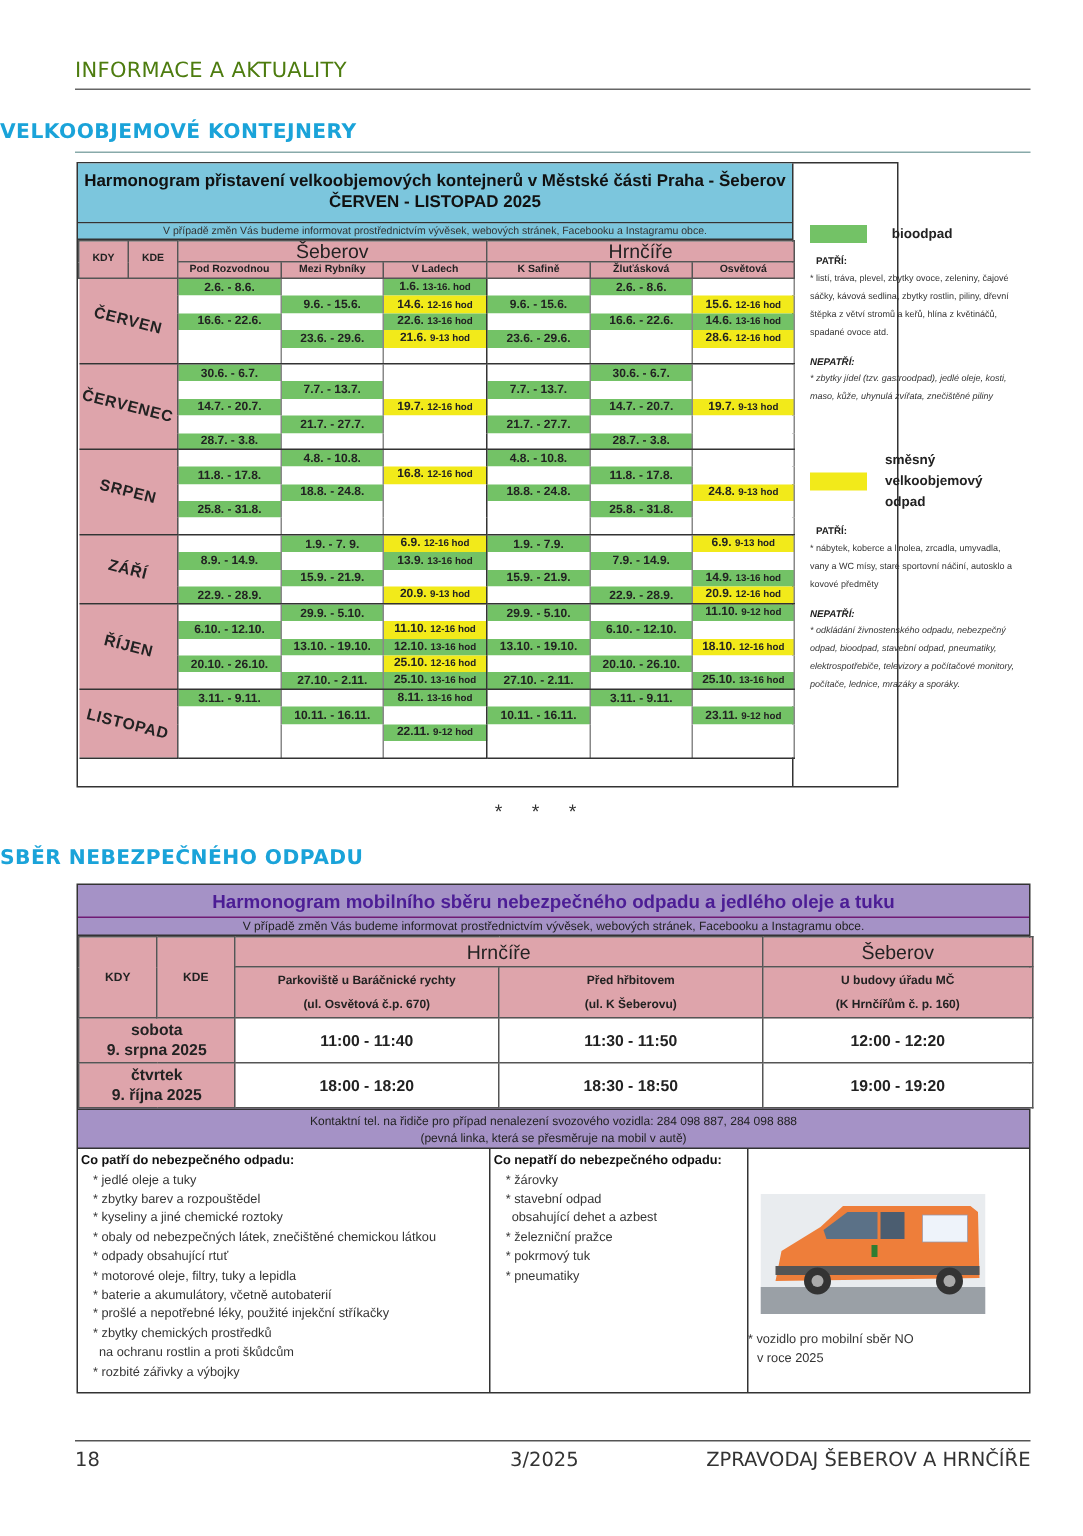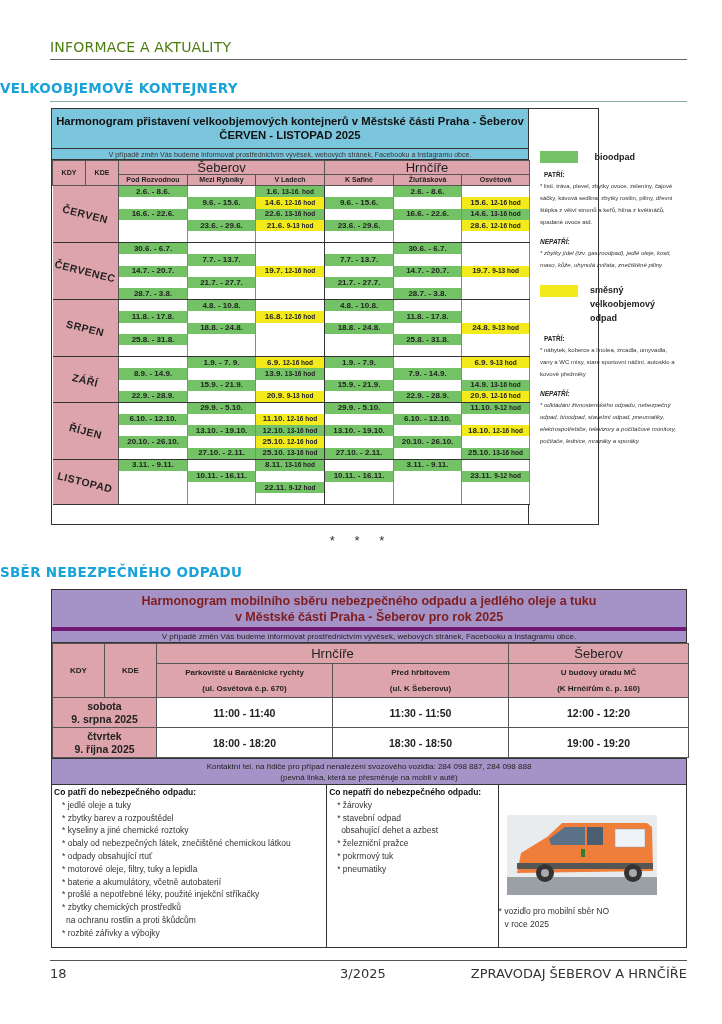--- a/index.html
+++ b/index.html
@@ -37,21 +37,21 @@
   .leg-title { font-size: 9px; font-weight: bold; vertical-align: middle; }
   .leg-lbl { font-size: 6.5px; font-weight: bold; margin-top: 6px; padding-left: 4px; }
   .leg-lbl.it { font-style: italic; padding-left: 0; }
   .leg-txt { font-size: 6px; line-height: 12px; color: #333; margin-top: 2px; }
   .leg-txt.it { font-style: italic; }
 
   .stars { position: absolute; left: 0; width: 722px; top: 533px; text-align: center; font-size: 13px; letter-spacing: 8px; color: #333; }
 
   
   .haz { position: absolute; left: 51px; top: 589px; width: 636px; border: 1.5px solid #333; }
-  .haz-title { background: #a592c6; text-align: center; font-weight: bold; font-size: 12.5px; line-height: 16px; padding: 3px 0 2px; border-bottom: 4px solid #701a75; color: #7f1d1d; }
+  .haz-title { background: #a592c6; text-align: center; font-weight: bold; font-size: 12.5px; line-height: 16px; padding: 3px 0 2px; border-bottom: 1px solid #701a75; color: #4c1d95; }
   .haz-sub { background: #a592c6; text-align: center; font-size: 8px; line-height: 11px; border-bottom: 1px solid #333; color: #222; }
   table.ht { width: 100%; border-collapse: collapse; table-layout: fixed; }
   table.ht td { border: 1px solid #555; text-align: center; font-size: 9px; padding: 0; }
   .pink { background: #dea4ab; }
   .ht .place { font-size: 13px; height: 20px; }
   .ht .lbl { font-weight: bold; font-size: 8px; height: 17px; }
   .ht .time { font-weight: bold; font-size: 10.5px; height: 30px; background: #fff; }
   .ht .when { font-weight: bold; font-size: 10.5px; line-height: 13px; }
   .haz-contact { background: #a592c6; text-align: center; font-size: 8px; line-height: 11px; padding: 2px 0 1px; border-top: 1.5px solid #333; border-bottom: 1.5px solid #333; color: #222; }
   .lists { display: flex; height: 162px; }
@@ -350,39 +350,38 @@
 
   <div class="legend">
     <div>
       <span class="swatch" id="sw-bio" style="background: rgb(115, 194, 102);"></span>
       <span class="leg-title">bioodpad</span>
     </div>
     <div class="leg-lbl">PATŘÍ:</div>
     <div class="leg-txt">* listí, tráva, plevel, zbytky ovoce, zeleniny, čajové sáčky, kávová sedlina, zbytky rostlin, piliny, dřevní štěpka z větví stromů a keřů, hlína z květináčů, spadané ovoce atd.</div>
     <div class="leg-lbl it" style="margin-top:10px">NEPATŘÍ:</div>
     <div class="leg-txt it">* zbytky jídel (tzv. gastroodpad), jedlé oleje, kosti, maso, kůže, uhynulá zvířata, znečištěné piliny</div>
-    <div style="margin-top:12px; display:flex;">
+    <div style="margin-top:28px; display:flex;align-items:center;">
       <span class="swatch" id="sw-mix" style="margin-top: 2px; background: rgb(242, 234, 26);"></span>
       <span class="leg-title" style="width:70px; line-height:14px">směsný velkoobjemový odpad</span>
     </div>
     <div class="leg-lbl" style="margin-top:10px">PATŘÍ:</div>
     <div class="leg-txt">* nábytek, koberce a linolea, zrcadla, umyvadla, vany a WC mísy, staré sportovní náčiní, autosklo a kovové předměty</div>
     <div class="leg-lbl it" style="margin-top:10px">NEPATŘÍ:</div>
     <div class="leg-txt it">* odkládání živnostenského odpadu, nebezpečný odpad, bioodpad, stavební odpad, pneumatiky, elektrospotřebiče, televizory a počítačové monitory, počítače, lednice, mrazáky a sporáky.</div>
   </div>
 </div>
 
 <div class="stars">* * *</div>
 
 <div class="title-blue" style="top:564px">SBĚR NEBEZPEČNÉHO ODPADU</div>
 
 <div class="haz">
   <div class="haz-title">
     <div>Harmonogram mobilního sběru nebezpečného odpadu a jedlého oleje a tuku</div>
-    <div>v Městské části Praha - Šeberov pro rok  2025</div>
   </div>
   <div class="haz-sub">V případě změn Vás budeme informovat prostřednictvím vývěsek, webových stránek, Facebooku a Instagramu obce.</div>
   <table class="ht">
     <colgroup>
         <col style="width:52px">
         <col style="width:52px">
         <col style="width:176px">
         <col style="width:176px">
         <col style="width:180px">
       </colgroup>

